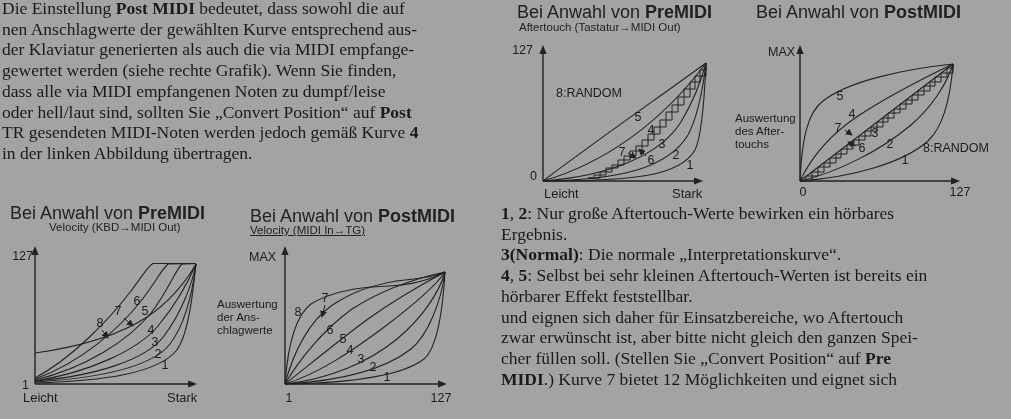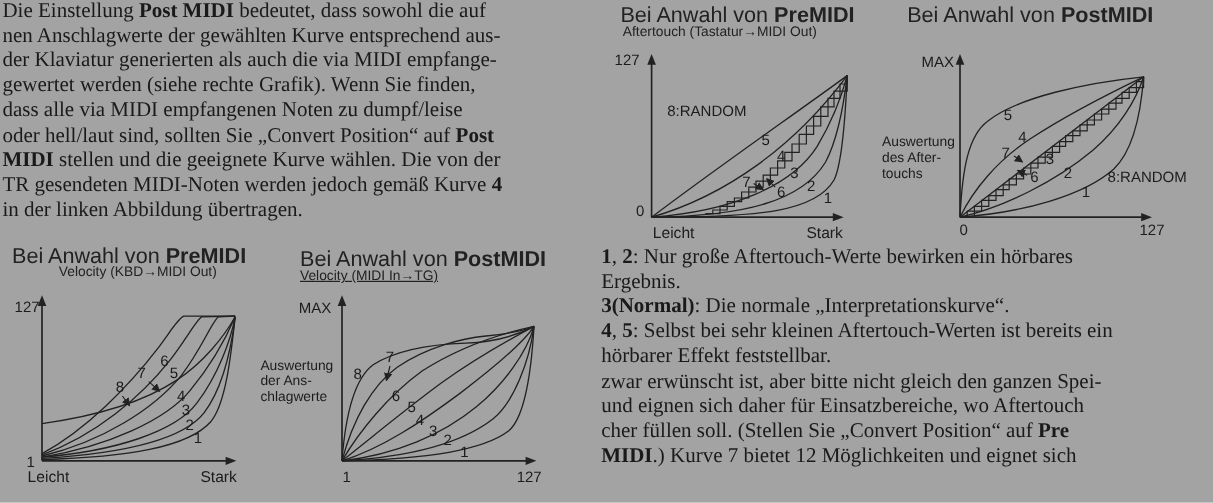--- a/index.html
+++ b/index.html
@@ -30,33 +30,32 @@
 
 <div id="page">
 
   <div class="textblock serif" style="left:2px;top:-2px;width:502px;">
     <div><span>Die Einstellung </span><b>Post MIDI</b><span> bedeutet, dass sowohl die auf</span></div>
     <div><span>nen Anschlagwerte der gewählten Kurve entsprechend aus-</span></div>
     <div><span>der Klaviatur generierten als auch die via MIDI empfange-</span></div>
     <div><span>gewertet werden (siehe rechte Grafik). Wenn Sie finden,</span></div>
     <div><span>dass alle via MIDI empfangenen Noten zu dumpf/leise</span></div>
     <div><span>oder hell/laut sind, sollten Sie „Convert Position“ auf </span><b>Post</b></div>
-    <div><b>MIDI</b><span> stellen und die geeignete Kurve wählen. Die von der</span></div>
     <div><span>TR gesendeten MIDI-Noten werden jedoch gemäß Kurve </span><b>4</b></div>
     <div><span>in der linken Abbildung übertragen.</span></div>
   </div>
 
   <div class="textblock serif" style="left:501px;top:203px;width:510px;">
     <div><b>1</b><span>, </span><b>2</b><span>: Nur große Aftertouch-Werte bewirken ein hörbares</span></div>
     <div><span>Ergebnis.</span></div>
     <div><b>3(Normal)</b><span>: Die normale „Interpretationskurve“.</span></div>
     <div><b>4</b><span>, </span><b>5</b><span>: Selbst bei sehr kleinen Aftertouch-Werten ist bereits ein</span></div>
     <div><span>hörbarer Effekt feststellbar.</span></div>
+    <div><span>und eignen sich daher für Einsatzbereiche, wo Aftertouch</span></div>
     <div><span>zwar erwünscht ist, aber bitte nicht gleich den ganzen Spei-</span></div>
-    <div><span>und eignen sich daher für Einsatzbereiche, wo Aftertouch</span></div>
     <div><span>cher füllen soll. (Stellen Sie „Convert Position“ auf </span><b>Pre</b></div>
     <div><b>MIDI</b><span>.) Kurve 7 bietet 12 Möglichkeiten und eignet sich</span></div>
   </div>
 
   <div class="gtitle" style="left:10px;top:206px;">
     <span>Bei Anwahl von </span><b>PreMIDI</b>
   </div>
   <div class="gsub" style="left:10px;top:221px;margin-left:39px;">Velocity (KBD→MIDI Out)</div>
 
   <div class="gtitle" style="left:250px;top:209px;">

